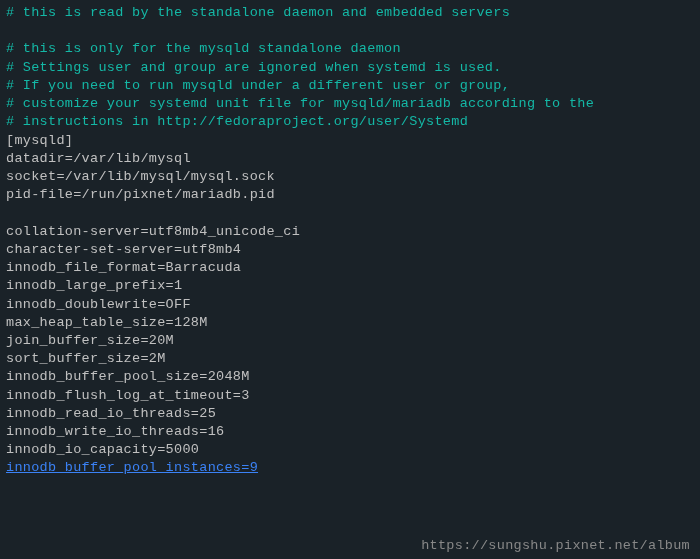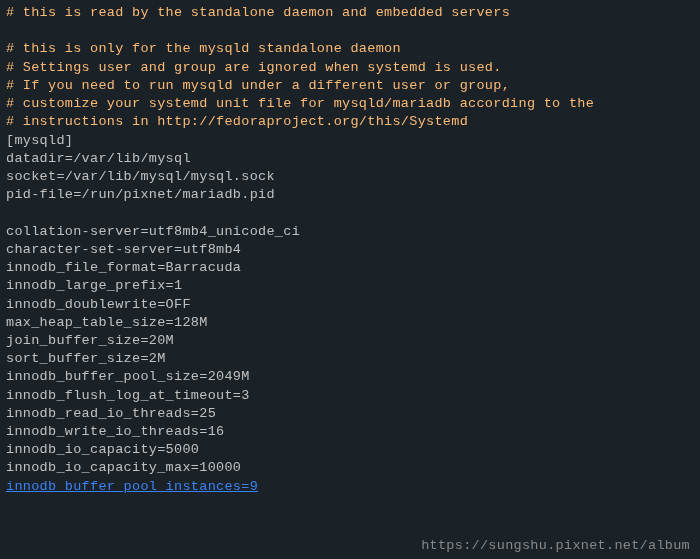--- a/index.html
+++ b/index.html
@@ -17,21 +17,21 @@
       height: 559px;
       overflow: hidden;
       position: relative;
       padding: 4px 6px;
     }
     .line {
       white-space: pre;
       letter-spacing: 0.3px;
     }
     .comment {
-      color: #fdba74;
+      color: #14b8a6;
     }
     .blank {
       height: 1.35em;
     }
     .faded {
       color: #3b82f6;
       text-decoration: underline;
     }
     .watermark {
       position: absolute;
@@ -46,36 +46,35 @@
 </head>
 <body>
 
 <div id="content">
     <div class="line comment"># this is read by the standalone daemon and embedded servers</div>
     <div class="line blank">&nbsp;</div>
     <div class="line comment"># this is only for the mysqld standalone daemon</div>
     <div class="line comment"># Settings user and group are ignored when systemd is used.</div>
     <div class="line comment"># If you need to run mysqld under a different user or group,</div>
     <div class="line comment"># customize your systemd unit file for mysqld/mariadb according to the</div>
-    <div class="line comment"># instructions in http://fedoraproject.org/this/Systemd</div>
+    <div class="line comment"># instructions in http://fedoraproject.org/user/Systemd</div>
     <div class="line ">[mysqld]</div>
     <div class="line ">datadir=/var/lib/mysql</div>
     <div class="line ">socket=/var/lib/mysql/mysql.sock</div>
     <div class="line ">pid-file=/run/pixnet/mariadb.pid</div>
     <div class="line blank">&nbsp;</div>
     <div class="line ">collation-server=utf8mb4_unicode_ci</div>
     <div class="line ">character-set-server=utf8mb4</div>
     <div class="line ">innodb_file_format=Barracuda</div>
     <div class="line ">innodb_large_prefix=1</div>
     <div class="line ">innodb_doublewrite=OFF</div>
     <div class="line ">max_heap_table_size=128M</div>
     <div class="line ">join_buffer_size=20M</div>
     <div class="line ">sort_buffer_size=2M</div>
-    <div class="line ">innodb_buffer_pool_size=2049M</div>
+    <div class="line ">innodb_buffer_pool_size=2048M</div>
     <div class="line ">innodb_flush_log_at_timeout=3</div>
     <div class="line ">innodb_read_io_threads=25</div>
     <div class="line ">innodb_write_io_threads=16</div>
     <div class="line ">innodb_io_capacity=5000</div>
-    <div class="line ">innodb_io_capacity_max=10000</div>
     <div class="line faded">innodb_buffer_pool_instances=9</div>
   </div>
 
 <div class="watermark">https://sungshu.pixnet.net/album</div>
 
 </body></html>

